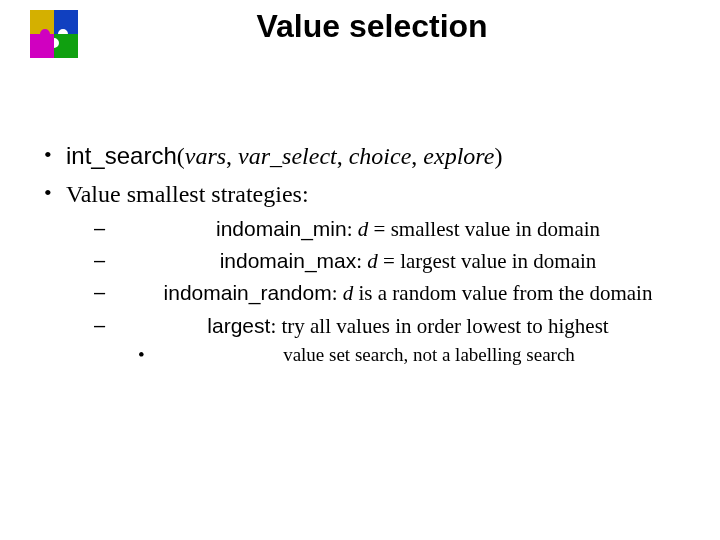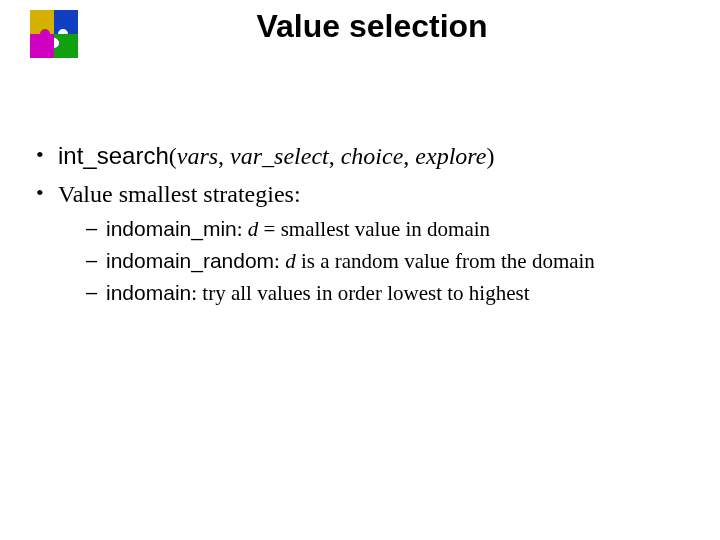--- a/index.html
+++ b/index.html
@@ -33,21 +33,21 @@
     left: 0;
     width: 720px;
     text-align: center;
     font-family: Arial, Helvetica, sans-serif;
     font-weight: bold;
     font-size: 32px;
   }
   .body {
     position: absolute;
     top: 140px;
-    left: 20px;
+    left: 28px;
     right: 30px;
     font-size: 24px;
     line-height: 1.35;
   }
   ul.top {
     list-style: none;
     margin: 0;
     padding: 0;
   }
   ul.top > li {
@@ -65,20 +65,21 @@
   ul.sub {
     list-style: none;
     margin: 4px 0 0 0;
     padding: 0 0 0 26px;
     font-size: 21px;
   }
   ul.sub > li {
     position: relative;
     padding-left: 22px;
     margin-bottom: 4px;
+    text-align: center;
   }
   ul.sub > li::before {
     content: "–";
     position: absolute;
     left: 2px;
     top: 0;
     font-family: Arial, Helvetica, sans-serif;
     font-size: 20px;
   }
   ul.subsub {
@@ -122,23 +123,31 @@
       <li>
         <span class="sans">int_search</span><span>(</span><span class="ital">vars</span><span>, </span><span class="ital">var_select</span><span>, </span><span class="ital">choice</span><span>, </span><span class="ital">explore</span><span>)</span>
       </li>
       <li>
         <span>Value smallest strategies:</span>
         <ul class="sub">
           <li>
             <span class="sans">indomain_min</span><span>: </span><span class="ital">d</span><span> = smallest value in domain</span>
           </li>
           <li>
+            <span class="sans">indomain_max</span><span>: </span><span class="ital">d</span><span> = largest value in domain</span>
+          </li>
+          <li>
             <span class="sans">indomain_random</span><span>: </span><span class="ital">d</span><span> is a random value from the domain</span>
           </li>
           <li>
-            <span class="sans">indomain</span><span>: </span><span>try all values in order lowest to highest</span>
+            <span class="sans">largest</span><span>: </span><span>try all values in order lowest to highest</span>
+            <ul class="subsub">
+              <li>
+                <span>value set search, not a labelling search</span>
+              </li>
+            </ul>
           </li>
         </ul>
       </li>
     </ul>
   </div>
 
 </div>
 
 </body></html>

